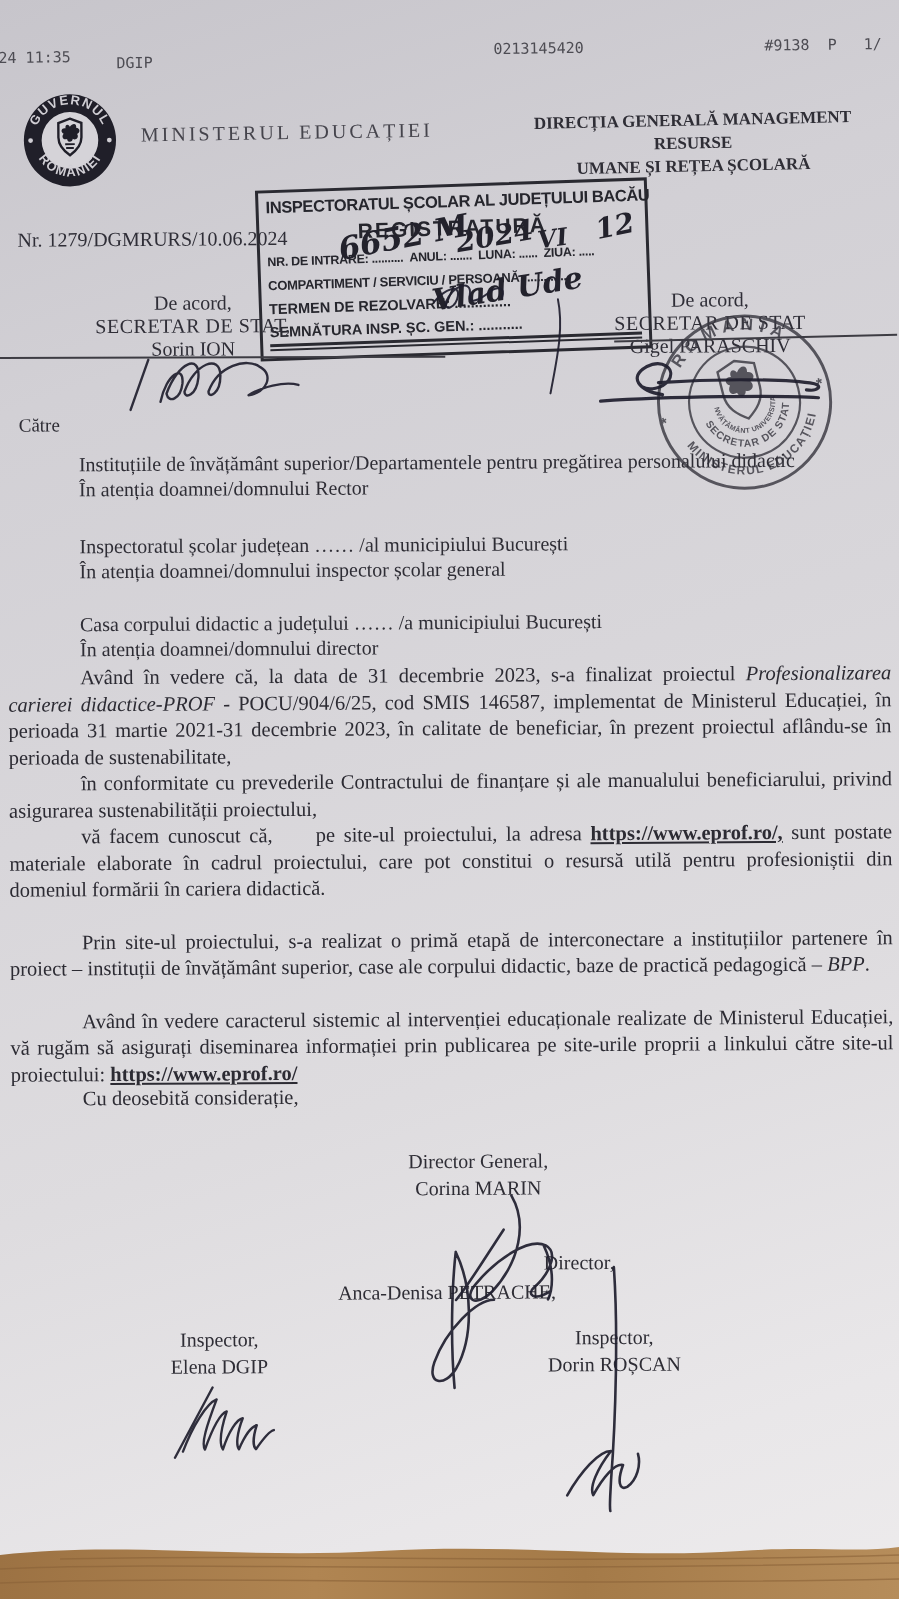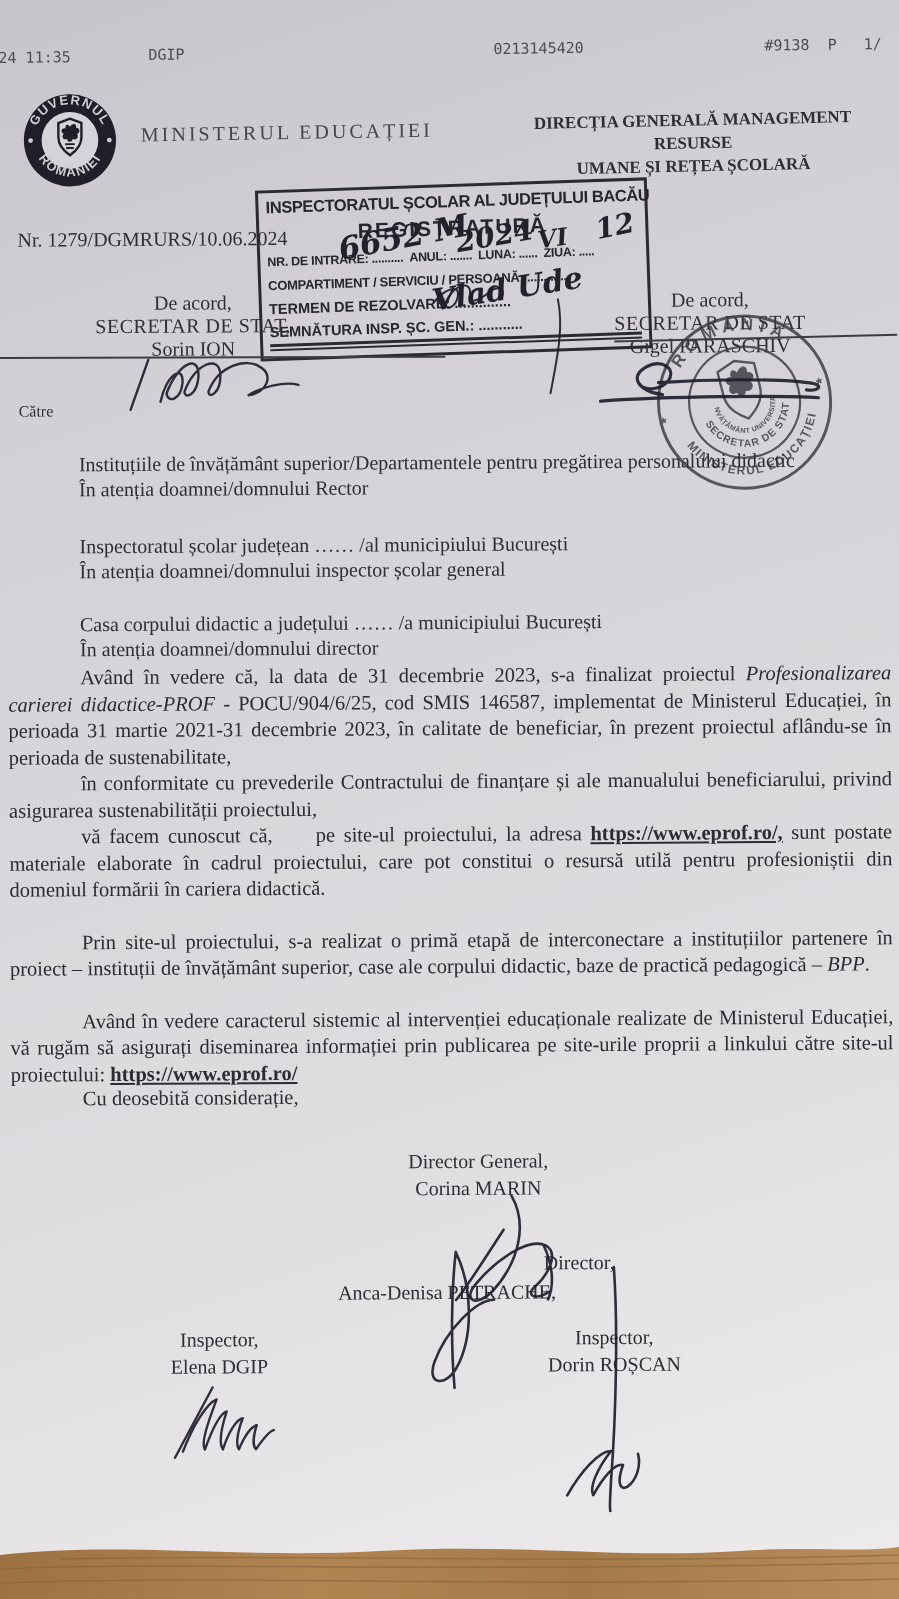--- a/index.html
+++ b/index.html
@@ -25,21 +25,21 @@
   .rb-row5{font-size:14.5px;margin-top:8px;white-space:nowrap;}
   .rb-row6{font-size:14.5px;margin-top:7px;white-space:nowrap;}
   .rb-underline{border-top:3px solid #2a2a31;margin-top:4px;}
   .rb-underline2{border-top:2px solid #2a2a31;margin-top:2px;}
   .hand{position:absolute;font-family:"DejaVu Serif",serif;font-style:italic;color:#23222c;white-space:nowrap;}
   
   .approval{width:240px;text-align:center;font-size:20px;line-height:23px;color:#2f2e37;}
   .approval .t2{letter-spacing:0.5px;}
   .scanline{height:2px;background:#3d3c43;}
   
-  .catre{left:20px;top:400px;font-size:16px;}
+  .catre{left:20px;top:412px;font-size:19px;}
   .recipients{left:80px;top:450px;width:815px;font-size:20px;line-height:25px;}
   .rec-g2{margin-top:32px;}
   .rec-g3{margin-top:28px;}
   .bodytext{left:8px;top:662px;width:883px;font-size:20.5px;line-height:26.5px;text-align:justify;color:#2c2b33;}
   .bodytext p{margin:0;text-indent:72px;}
   .bodytext p.sp{margin-top:26px;}
   .lnk{font-weight:bold;text-decoration:underline;}
   .it{font-style:italic;}
   .closing{left:80px;top:1085px;font-size:20.5px;}
   
@@ -49,21 +49,21 @@
   .round-stamp{left:652px;top:310px;width:188px;height:188px;transform:rotate(-14deg);opacity:0.82;}
   .wood{left:0;bottom:0;width:899px;height:70px;}
 </style>
 </head>
 <body>
 
 <div class="page">
   <div class="sheet">
 
     <div class="abs fax" style="left:2px;top:46px;">24 11:35</div>
-    <div class="abs fax" style="left:120px;top:44px;margin-left:32px;">DGIP</div>
+    <div class="abs fax" style="left:120px;top:52px;">DGIP</div>
     <div class="abs fax" style="left:497px;top:40px;">0213145420</div>
     <div class="abs fax" style="left:768px;top:38px;">#9138  P   1/</div>
 
     <svg class="abs gov-seal" viewBox="0 0 200 200">
       <circle cx="100" cy="100" r="96" fill="#201f29"></circle>
       <circle cx="100" cy="100" r="59" fill="#d5d3d8"></circle>
       <defs>
         <path id="sealTop" d="M 25,100 A 75,75 0 0 1 175,100"></path>
         <path id="sealBot" d="M 25,100 A 75,75 0 0 0 175,100"></path>
       </defs>

